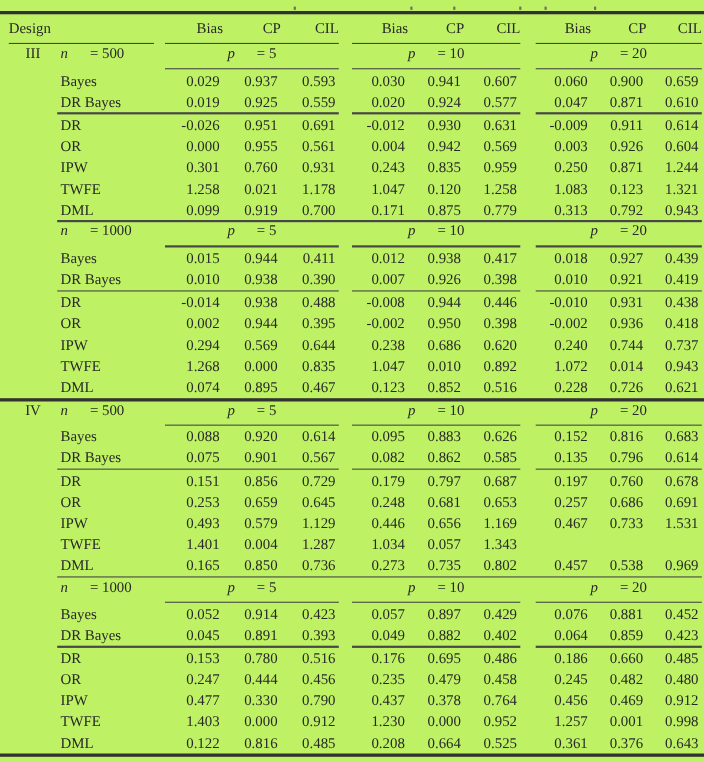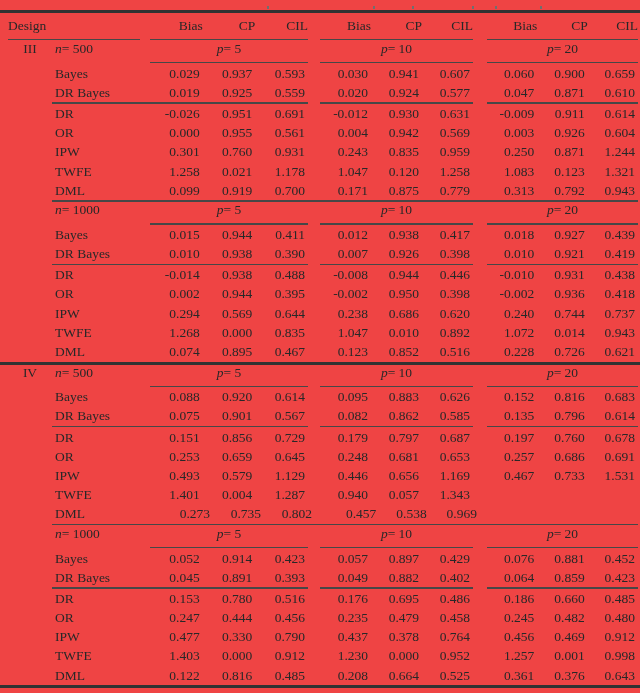--- a/index.html
+++ b/index.html
@@ -1,17 +1,17 @@
 <!DOCTYPE html>
 <html><head>
 <meta charset="utf-8">
 <style>
   html,body{margin:0;padding:0;background:#ffffff;}
   .tbl{
-    position:relative;width:640px;height:693px;overflow:hidden;background:#ef4444;
+    position:relative;width:640px;height:693px;overflow:hidden;background:#bef264;
     font-family:"Liberation Serif","DejaVu Serif",serif;font-size:13.5px;color:#282828;
   }
   
   .capstrip{position:relative;height:10px;}
   .desc{position:absolute;top:6px;width:2px;height:3px;background:#6f6f6f;}
   .thickrule{height:3px;background:#323232;}
   .rulerow{position:relative;height:2px;}
   .seg{position:absolute;top:0;height:1.4px;background:#474747;}
   .row{display:flex;width:640px;box-sizing:border-box;}
   .hrow{height:26px;align-items:center;}
@@ -23,21 +23,21 @@
   .g1{width:158px;}
   .g2{width:153px;}
   .g3{width:151px;}
   .c-g{display:flex;}
   .gapA{width:12px;}
   .gapB{width:14px;}
   .hd{flex:1;text-align:right;}
   .num{flex:1;text-align:right;padding-right:3px;box-sizing:border-box;white-space:nowrap;}
   .plabel{justify-content:center;}
   .mvar{font-style:italic;}
-  .mrest{margin-left:0;}
+  .mrest{margin-left:20px;}
   .nowrap{white-space:nowrap;}
 </style>
 </head>
 <body>
 
 <div class="tbl">
 
   <div class="capstrip">
     <span class="desc" style="left:267px"></span>
     <span class="desc" style="left:373px"></span>
@@ -582,30 +582,35 @@
   <div class="row drow">
     <div class="c-d"></div>
     <div class="c-m">TWFE</div>
     <div class="c-g g1">
       <span class="num">1.401</span>
       <span class="num">0.004</span>
       <span class="num">1.287</span>
     </div>
     <div class="gapA"></div>
     <div class="c-g g2">
-      <span class="num">0.940</span>
+      <span class="num">1.034</span>
       <span class="num">0.057</span>
       <span class="num">1.343</span>
     </div>
     <div class="gapB"></div>
   </div>
 
   <div class="row drow">
     <div class="c-d"></div>
     <div class="c-m">DML</div>
+    <div class="c-g g1">
+      <span class="num">0.165</span>
+      <span class="num">0.850</span>
+      <span class="num">0.736</span>
+    </div>
     <div class="gapA"></div>
     <div class="c-g g2">
       <span class="num">0.273</span>
       <span class="num">0.735</span>
       <span class="num">0.802</span>
     </div>
     <div class="gapB"></div>
     <div class="c-g g3">
       <span class="num">0.457</span>
       <span class="num">0.538</span>

